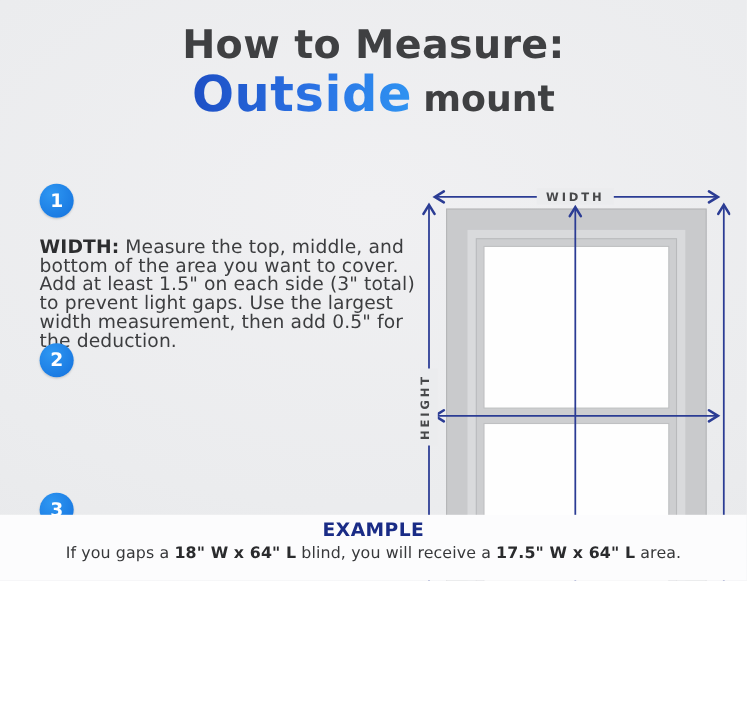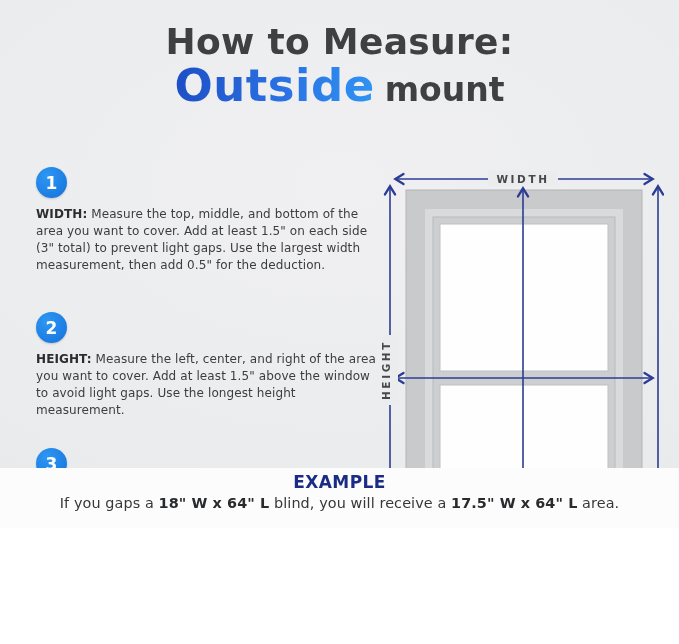--- a/index.html
+++ b/index.html
@@ -27,21 +27,21 @@
   .step-2{top:145px;}
   .step-3{top:281px;}
   .step-circle{
     width:31px; height:31px; border-radius:50%;
     background:radial-gradient(circle at 35% 30%, #2e97f2 0%, #1a7ae2 75%, #1166cf 100%);
     color:#ffffff; font-size:17px; font-weight:700;
     display:flex; align-items:center; justify-content:center;
     box-shadow:0 1px 2px rgba(0,0,0,0.18);
   }
   .step-text{
-    margin-top:8px; font-size:12px; line-height:16.9px;
+    margin-top:19px; font-size:17px; line-height:16.9px;
     color:#3c3d3f; letter-spacing:0.1px;
   }
   .step-label{font-weight:700; color:#2c2d2f;}
   
   .diagram{position:absolute; left:372px; top:131px; width:292px; height:455px;margin-top:36px;}
   .diag-label{
     font-size:10.5px; font-weight:600; fill:#47484a; letter-spacing:2.6px;
   }
   
   .footer{
@@ -66,21 +66,20 @@
 
   <div class="steps">
 
     <div class="step step-1">
       <div class="step-circle">1</div>
       <div class="step-text"><span class="step-label">WIDTH:</span><span> Measure the top, middle, and bottom of the area you want to cover. Add at least 1.5" on each side (3" total) to prevent light gaps. Use the largest width measurement, then add 0.5" for the deduction.</span></div>
     </div>
 
     <div class="step step-2">
       <div class="step-circle">2</div>
-      <div class="step-text"><span class="step-label">HEIGHT:</span><span> Measure the left, center, and right of the area you want to cover. Add at least 1.5" above the window to avoid light gaps. Use the longest height measurement.</span></div>
     </div>
 
     <div class="step step-3">
       <div class="step-circle">3</div>
     </div>
 
   </div>
 
   <div class="diagram">
     <svg width="292" height="455" viewBox="0 0 292 455">

